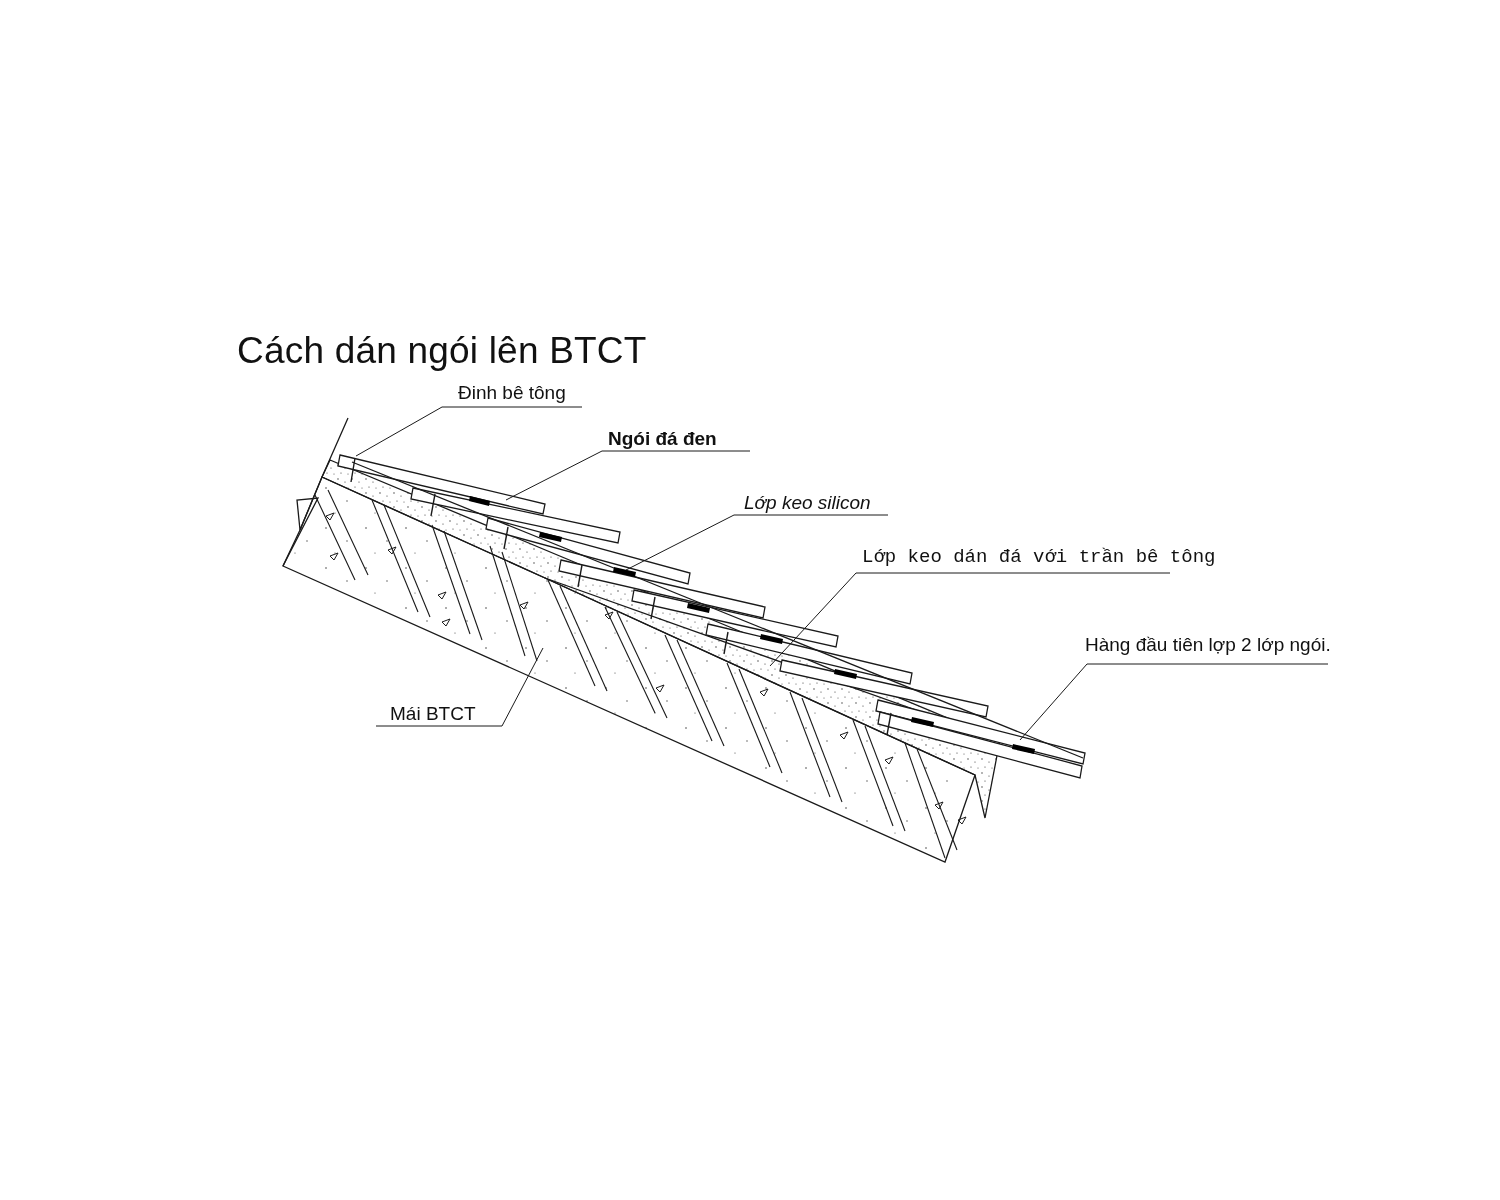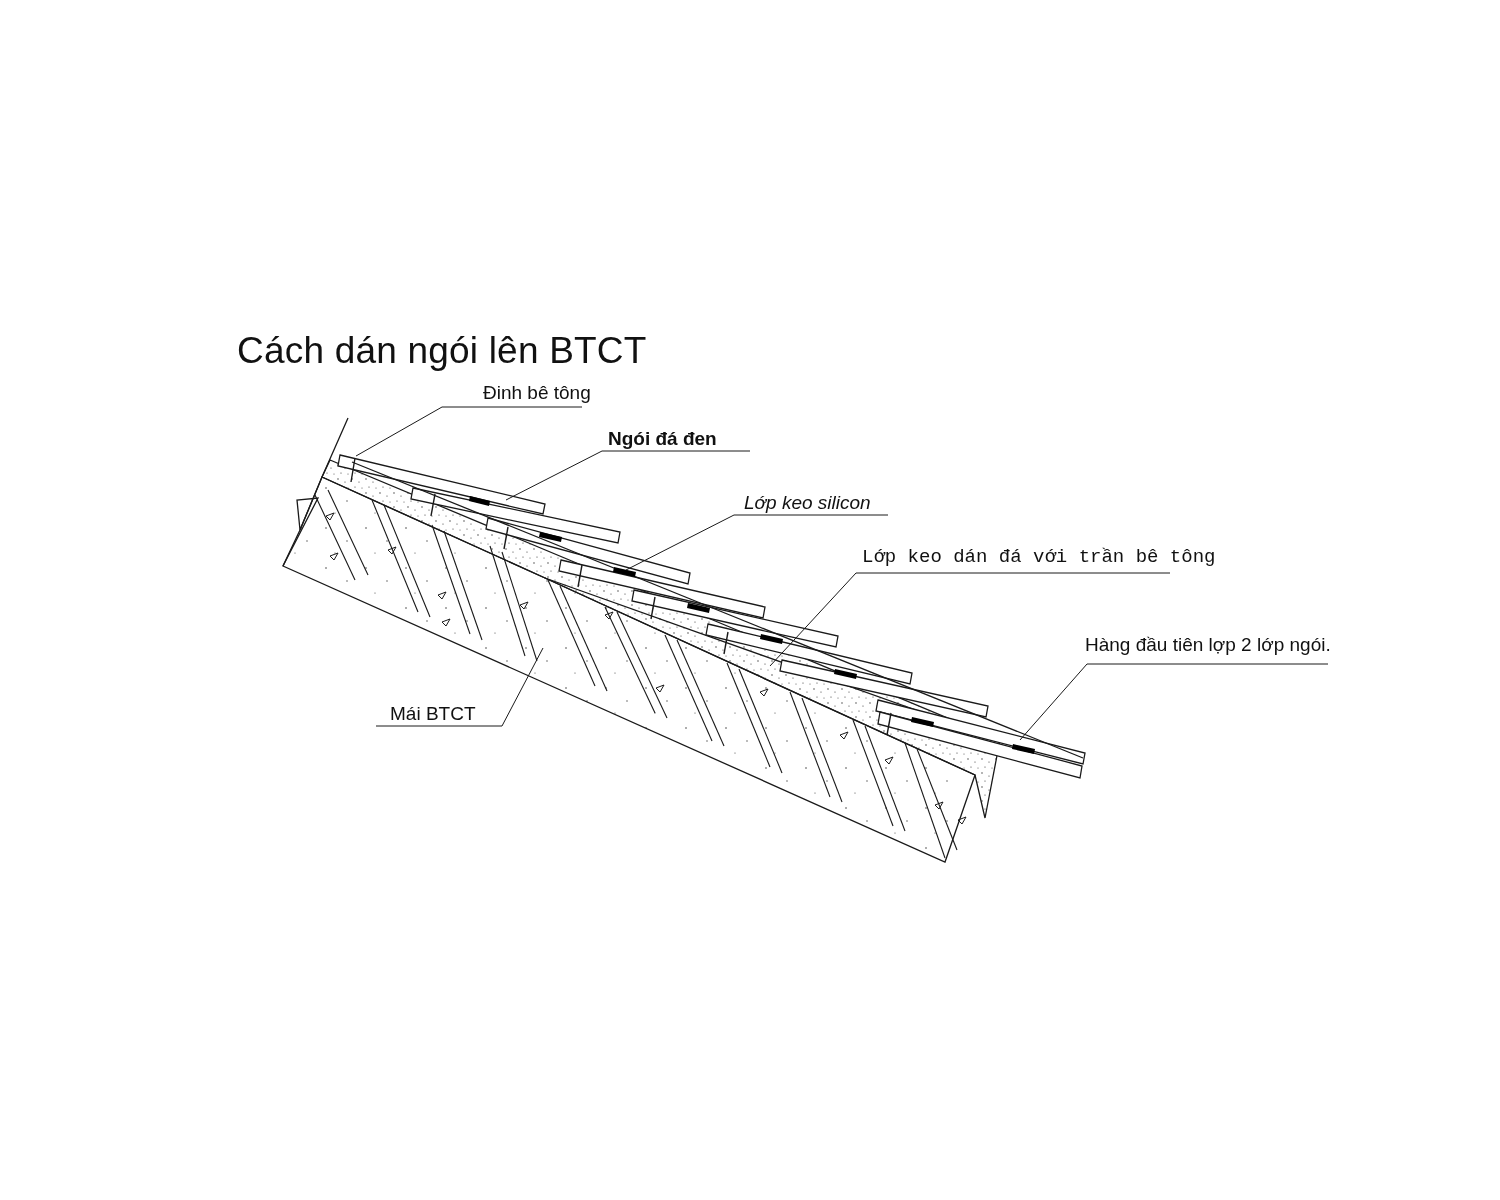--- a/index.html
+++ b/index.html
@@ -8,21 +8,21 @@
   #title { position: absolute; left: 237px; top: 298px; font-size: 37px; font-weight: normal;
            letter-spacing: 0.2px; color: #111; white-space: nowrap; margin-top: 32px; }
   .label { position: absolute; font-size: 19px; color: #111; white-space: nowrap; }
   svg { position: absolute; left: 0; top: 0; }
 </style>
 </head>
 <body>
 
 <div id="title">Cách dán ngói lên BTCT</div>
 
-<div class="label" style="left:483px; top:382px;">Đinh bê tông</div>
+<div class="label" style="left:458px; top:382px;">Đinh bê tông</div>
 <div class="label" style="left:608px; top:428px;font-weight:bold;">Ngói đá đen</div>
 <div class="label" style="left:744px; top:492px;font-style:italic;">Lớp keo silicon</div>
 <div class="label" style="left:862px; top:546px;font-family:Liberation Mono, monospace;">Lớp keo dán đá với trần bê tông</div>
 <div class="label" style="left:1085px; top:634px;">Hàng đầu tiên lợp 2 lớp ngói.</div>
 <div class="label" style="left:390px; top:703px;text-align:center;">Mái BTCT</div>
 
 <svg width="1500" height="1200" viewBox="0 0 1500 1200">
   <defs>
     <pattern id="stipple" width="14" height="14" patternUnits="userSpaceOnUse">
       <circle cx="2" cy="3" r="0.7" fill="#333"></circle>

